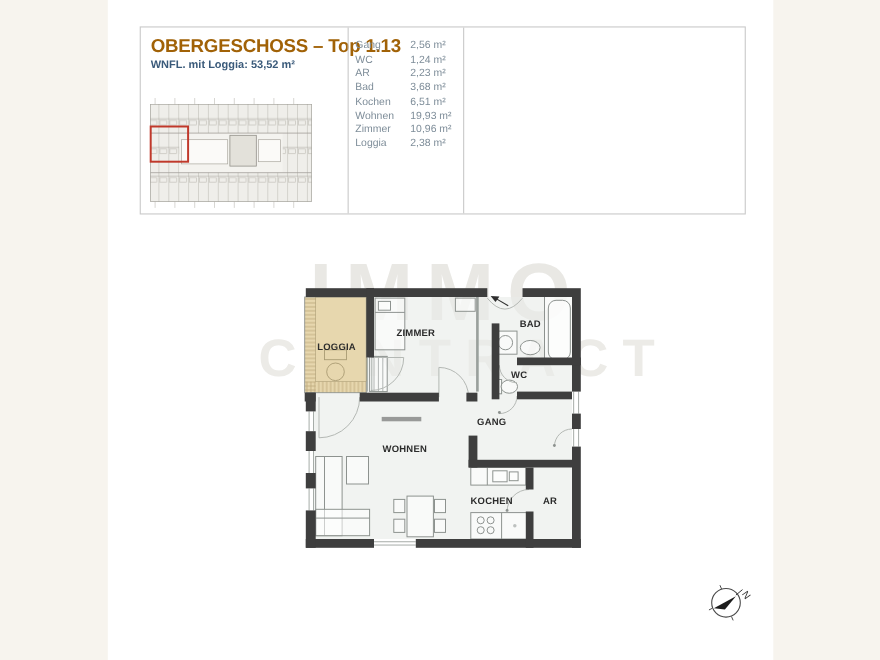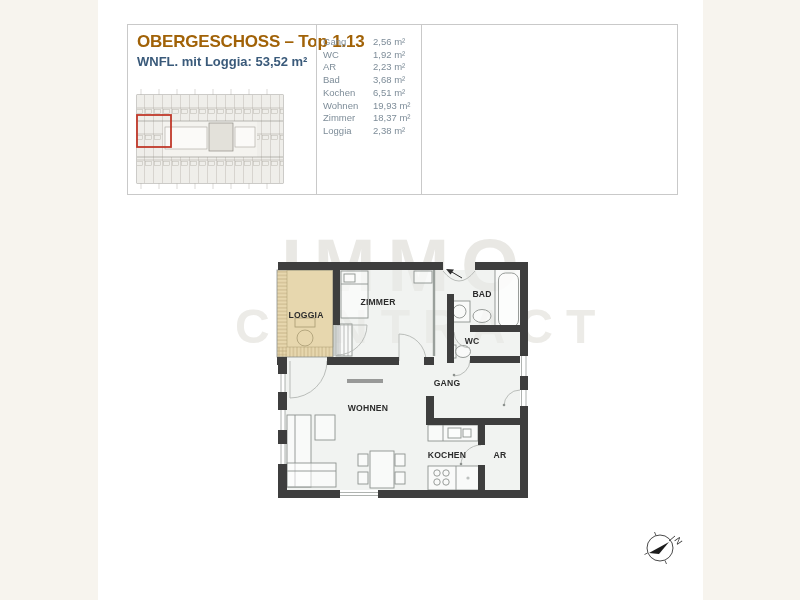--- a/index.html
+++ b/index.html
@@ -2,21 +2,21 @@
 <html><head>
 <meta charset="utf-8">
 <style>
   html,body{margin:0;padding:0;background:#f7f4ee;font-family:"Liberation Sans",sans-serif;}
   .page{position:relative;width:800px;height:600px;background:#f7f4ee;overflow:hidden;}
   .paper{position:absolute;left:98px;top:0;width:605px;height:600px;background:#ffffff;}
   .panel{position:absolute;left:127px;top:24px;width:549px;height:169px;background:#fff;border:1px solid #c9c9c9;z-index:3;}
   .vline{position:absolute;top:0;bottom:0;width:1px;background:#c9c9c9;}
   .v1{left:188px}.v2{left:293px}
   .title{position:absolute;left:9px;top:7px;font-size:17px;font-weight:bold;color:#a16207;letter-spacing:-0.2px;white-space:nowrap;}
-  .subtitle{position:absolute;left:9px;top:29px;font-size:13px;font-weight:bold;color:#3a5a7a;}
+  .subtitle{position:absolute;left:9px;top:29px;font-size:10px;font-weight:bold;color:#3a5a7a;}
   .siteplan{position:absolute;left:7px;top:64px;}
   .rtable{position:absolute;left:189px;top:11px;width:104px;font-size:9.5px;color:#7e8d99;}
   .trow{display:flex;line-height:12.7px;}
   .tlabel{width:50px;padding-left:6px;}
   .watermark{position:absolute;left:235px;top:233px;width:330px;text-align:center;z-index:1;font-weight:bold;color:#e9e8e4;}
   .wm1{font-size:74px;line-height:66px;letter-spacing:12px;margin-right:-12px;}
   .wm2{font-size:48px;line-height:56px;letter-spacing:13px;margin-right:-13px;color:#ecebe7;}
   .overlay{position:absolute;left:0;top:0;z-index:2;pointer-events:none;}
   text.rlabel{font-family:"Liberation Sans",sans-serif;font-size:8.6px;font-weight:bold;fill:#2c2c2c;letter-spacing:.2px;text-anchor:middle;}
   text.nlabel{font-family:"Liberation Sans",sans-serif;font-size:9px;fill:#333;}
@@ -63,41 +63,41 @@
 
     <div class="vline v1"></div>
     <div class="vline v2"></div>
     <div class="rtable">
         <div class="trow">
           <span class="tlabel">Gang</span>
           <span class="tval">2,56 m²</span>
         </div>
         <div class="trow">
           <span class="tlabel">WC</span>
-          <span class="tval">1,92 m²</span>
+          <span class="tval">1,24 m²</span>
         </div>
         <div class="trow">
           <span class="tlabel">AR</span>
           <span class="tval">2,23 m²</span>
         </div>
         <div class="trow">
           <span class="tlabel">Bad</span>
           <span class="tval">3,68 m²</span>
         </div>
         <div class="trow">
           <span class="tlabel">Kochen</span>
           <span class="tval">6,51 m²</span>
         </div>
         <div class="trow">
           <span class="tlabel">Wohnen</span>
           <span class="tval">19,93 m²</span>
         </div>
         <div class="trow">
           <span class="tlabel">Zimmer</span>
-          <span class="tval">18,37 m²</span>
+          <span class="tval">10,96 m²</span>
         </div>
         <div class="trow">
           <span class="tlabel">Loggia</span>
           <span class="tval">2,38 m²</span>
         </div>
       </div>
   </div>
 
   <svg class="overlay" width="800" height="600" viewBox="0 0 800 600">
     <defs>

